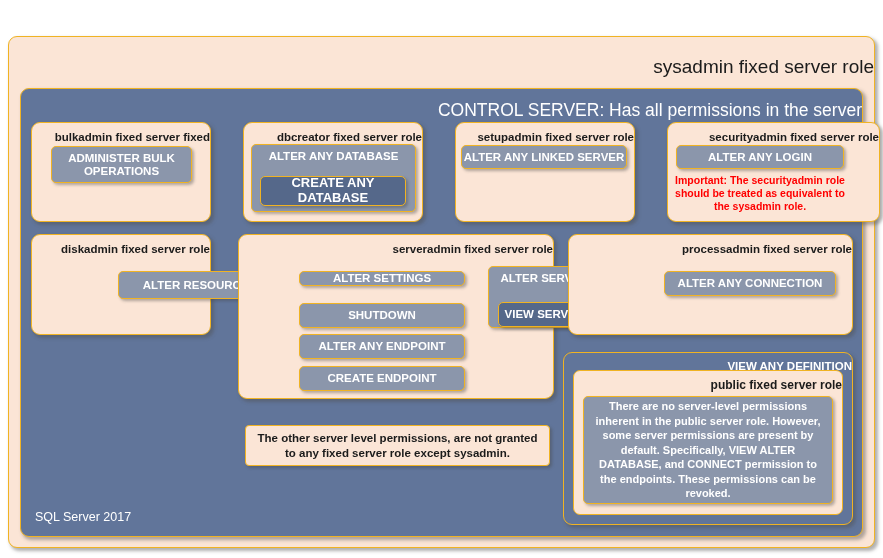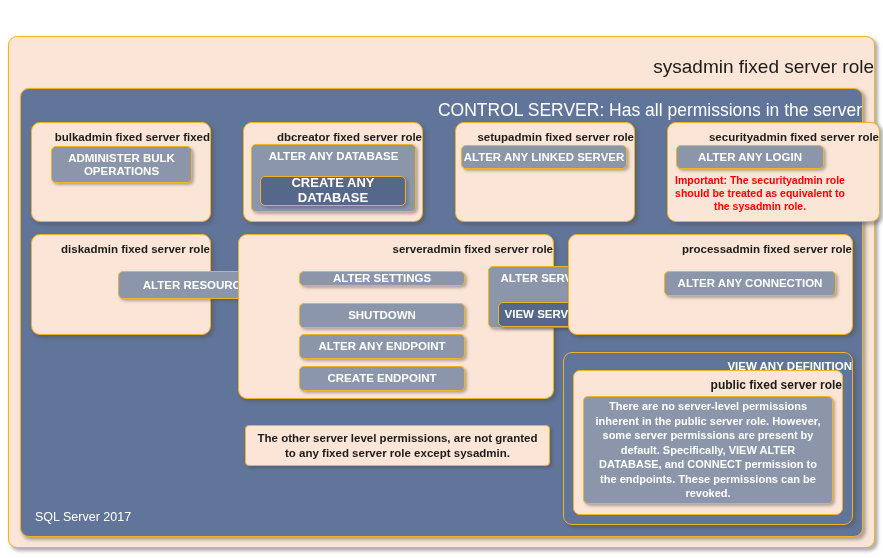--- a/index.html
+++ b/index.html
@@ -90,21 +90,21 @@
   <div class="chip dark" style="left:260px;top:176px;width:146px;height:30px;font-size:13px;">CREATE  ANY DATABASE</div>
 
   <div class="panel peach shadow" style="left:455px;top:122px;width:180px;height:100px;">
     <div class="rolecap" style="top:8px;font-size:11.5px;">setupadmin fixed server role</div>
   </div>
   <div class="chip" style="left:461px;top:145px;width:166px;height:24px;font-size:11.5px;">ALTER ANY LINKED SERVER</div>
 
   <div class="panel peach shadow" style="left:667px;top:122px;width:213px;height:100px;">
     <div class="rolecap" style="top:8px;font-size:11.5px;">securityadmin fixed server role</div>
   </div>
-  <div class="chip" style="left:676px;top:145px;width:148px;height:24px;font-size:11.5px;">ALTER ANY LOGIN</div>
+  <div class="chip" style="left:676px;top:145px;width:168px;height:24px;font-size:11.5px;">ALTER ANY LOGIN</div>
   <div class="warn" style="left:670px;top:174px;width:180px;font-size:10.5px;">Important:  The securityadmin role should  be treated as equivalent to the sysadmin role.</div>
 
   <div class="panel peach shadow" style="left:31px;top:234px;width:180px;height:101px;">
     <div class="rolecap" style="top:8px;font-size:11.5px;">diskadmin fixed server role</div>
   </div>
   <div class="chip" style="left:118px;top:271px;width:163px;height:28px;font-size:11.5px;">ALTER RESOURCES</div>
 
   <div class="panel peach shadow" style="left:238px;top:234px;width:316px;height:165px;">
     <div class="rolecap" style="top:8px;font-size:11.5px;">serveradmin fixed server role</div>
   </div>

